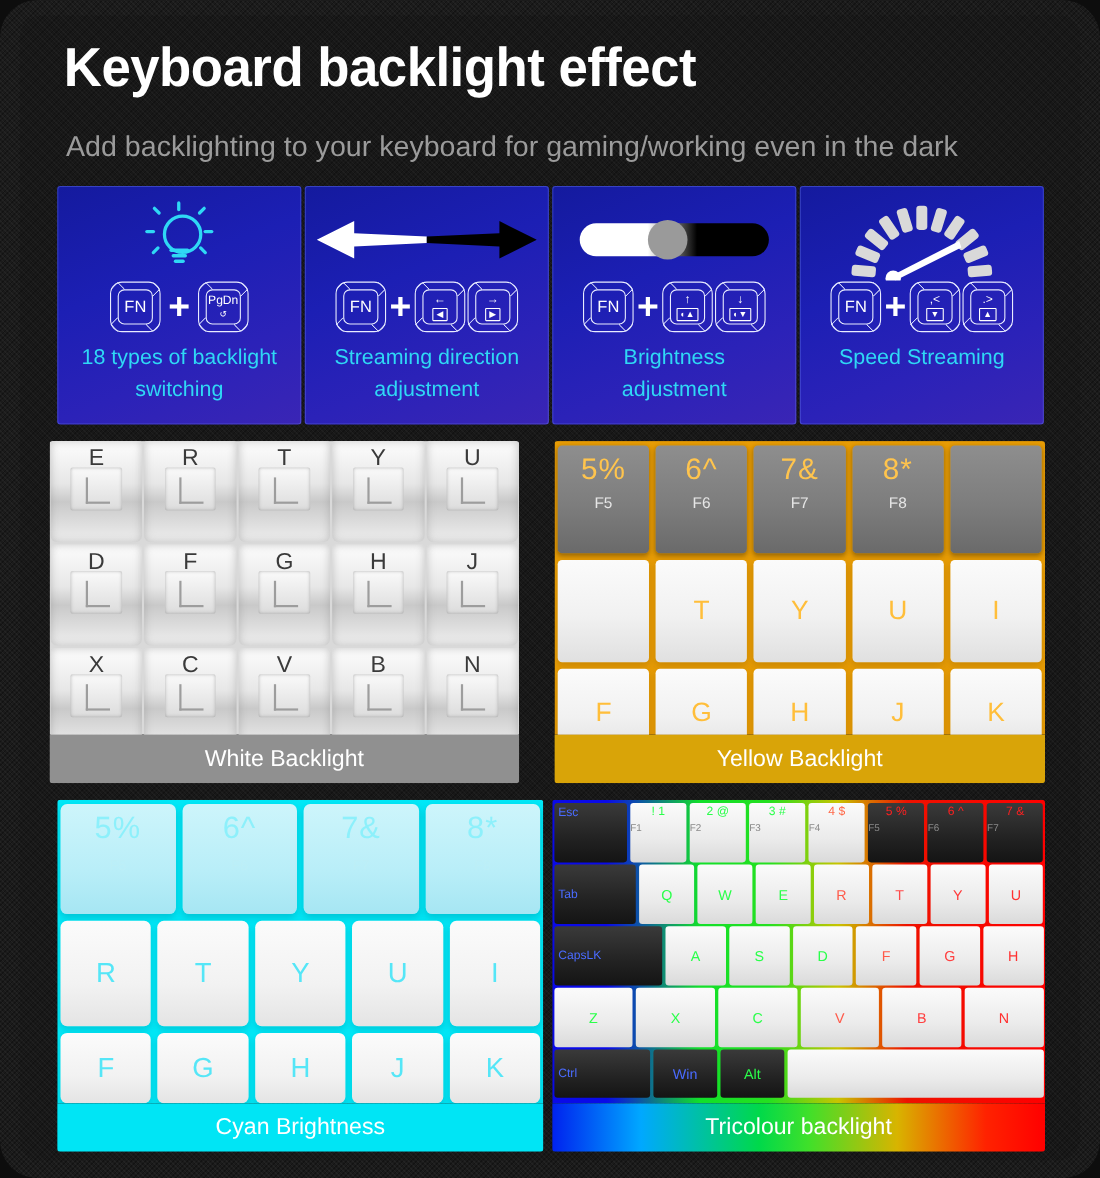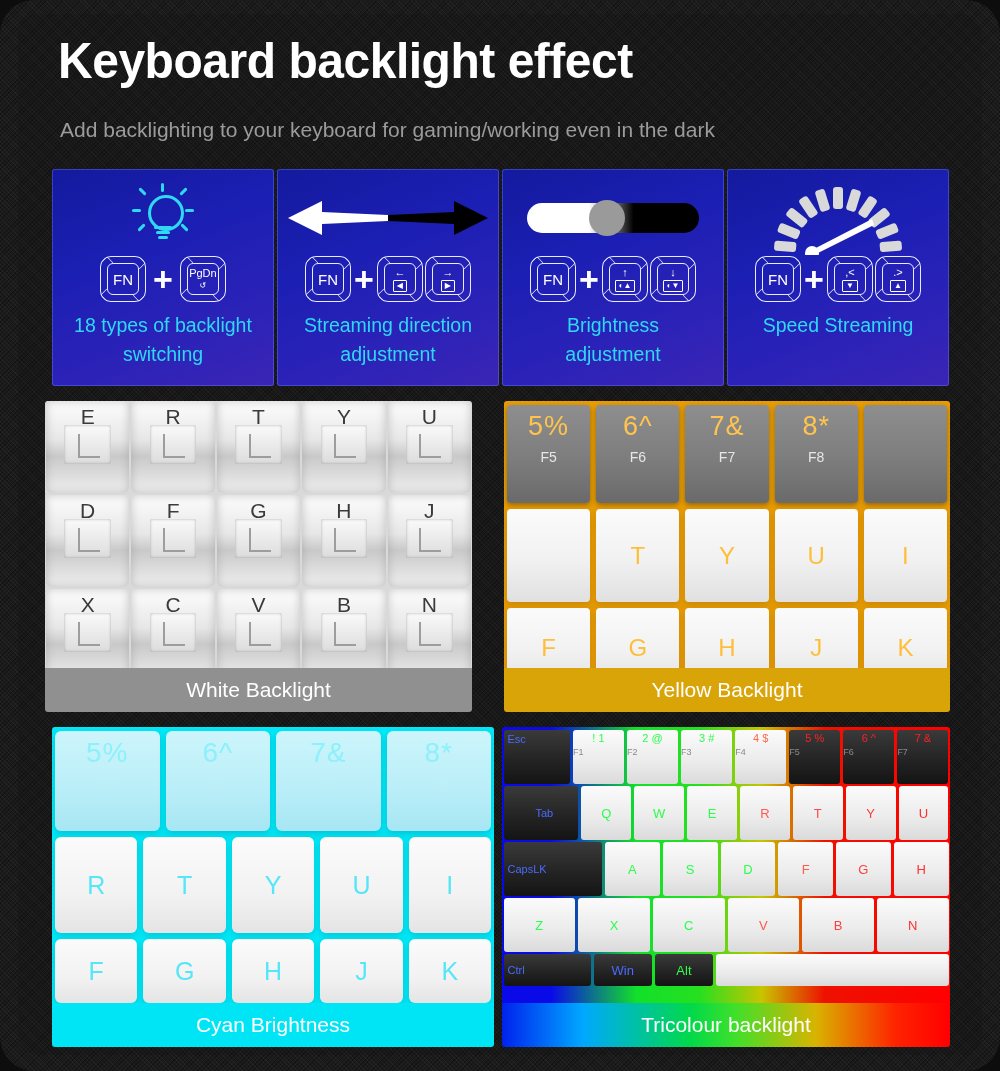--- a/index.html
+++ b/index.html
@@ -50,21 +50,21 @@
     white-space: nowrap;
     font-family: "Liberation Sans", sans-serif;
     transform: scaleX(0.96);
     transform-origin: left center;
   }
   #subtitle {
     position: absolute;
     left: 60px;
     top: 118px;
     color: #9b9b9b;
-    font-size: 21px;
+    font-size: 26px;
     letter-spacing: 0px;
     white-space: nowrap;
     text-align: center;
   }
 
   
   #features {
     position: absolute;
     left: 52px;
     top: 169px;
@@ -797,21 +797,21 @@
               <div class="tb-t1" style="color: rgb(255, 32, 32);">6 ^</div>
               <div class="tb-t2">F6</div>
             </div>
             <div class="tb-key black">
               <div class="tb-t1" style="color: rgb(255, 32, 32);">7 &amp;</div>
               <div class="tb-t2">F7</div>
             </div>
           </div>
         <div class="tb-row" id="tb-r1" style="top:59px;height:54px;">
             <div class="tb-key black" style="flex: 1.5 1 0px;">
-              <div class="tb-lf" style="color: rgb(74, 107, 255); top: 50%; transform: translateY(-50%); margin-left: 28px;">Tab</div>
+              <div class="tb-lf" style="color: rgb(74, 107, 255); top: 50%; transform: translateY(-50%);">Tab</div>
             </div>
             <div class="tb-key white">
               <div class="tb-c" style="color: rgb(42, 255, 74);">Q</div>
             </div>
             <div class="tb-key white">
               <div class="tb-c" style="color: rgb(42, 255, 74);">W</div>
             </div>
             <div class="tb-key white">
               <div class="tb-c" style="color: rgb(42, 255, 74);">E</div>
             </div>
@@ -864,21 +864,21 @@
             <div class="tb-key white">
               <div class="tb-c" style="color: rgb(255, 90, 74);">V</div>
             </div>
             <div class="tb-key white">
               <div class="tb-c" style="color: rgb(255, 64, 64);">B</div>
             </div>
             <div class="tb-key white">
               <div class="tb-c" style="color: rgb(255, 48, 48);">N</div>
             </div>
           </div>
-        <div class="tb-row" id="tb-r4" style="top:227px;height:32px;">
+        <div class="tb-row" id="tb-r4" style="top:227px;height:44px;">
             <div class="tb-key black" style="flex: 1.5 1 0px;">
               <div class="tb-lf" style="color: rgb(74, 107, 255); top: 50%; transform: translateY(-50%);">Ctrl</div>
             </div>
             <div class="tb-key black">
               <div class="tb-c" style="color: rgb(74, 107, 255);">Win</div>
             </div>
             <div class="tb-key black">
               <div class="tb-c" style="color: rgb(42, 255, 74);">Alt</div>
             </div>
             <div class="tb-key white" style="flex: 4 1 0px;">

